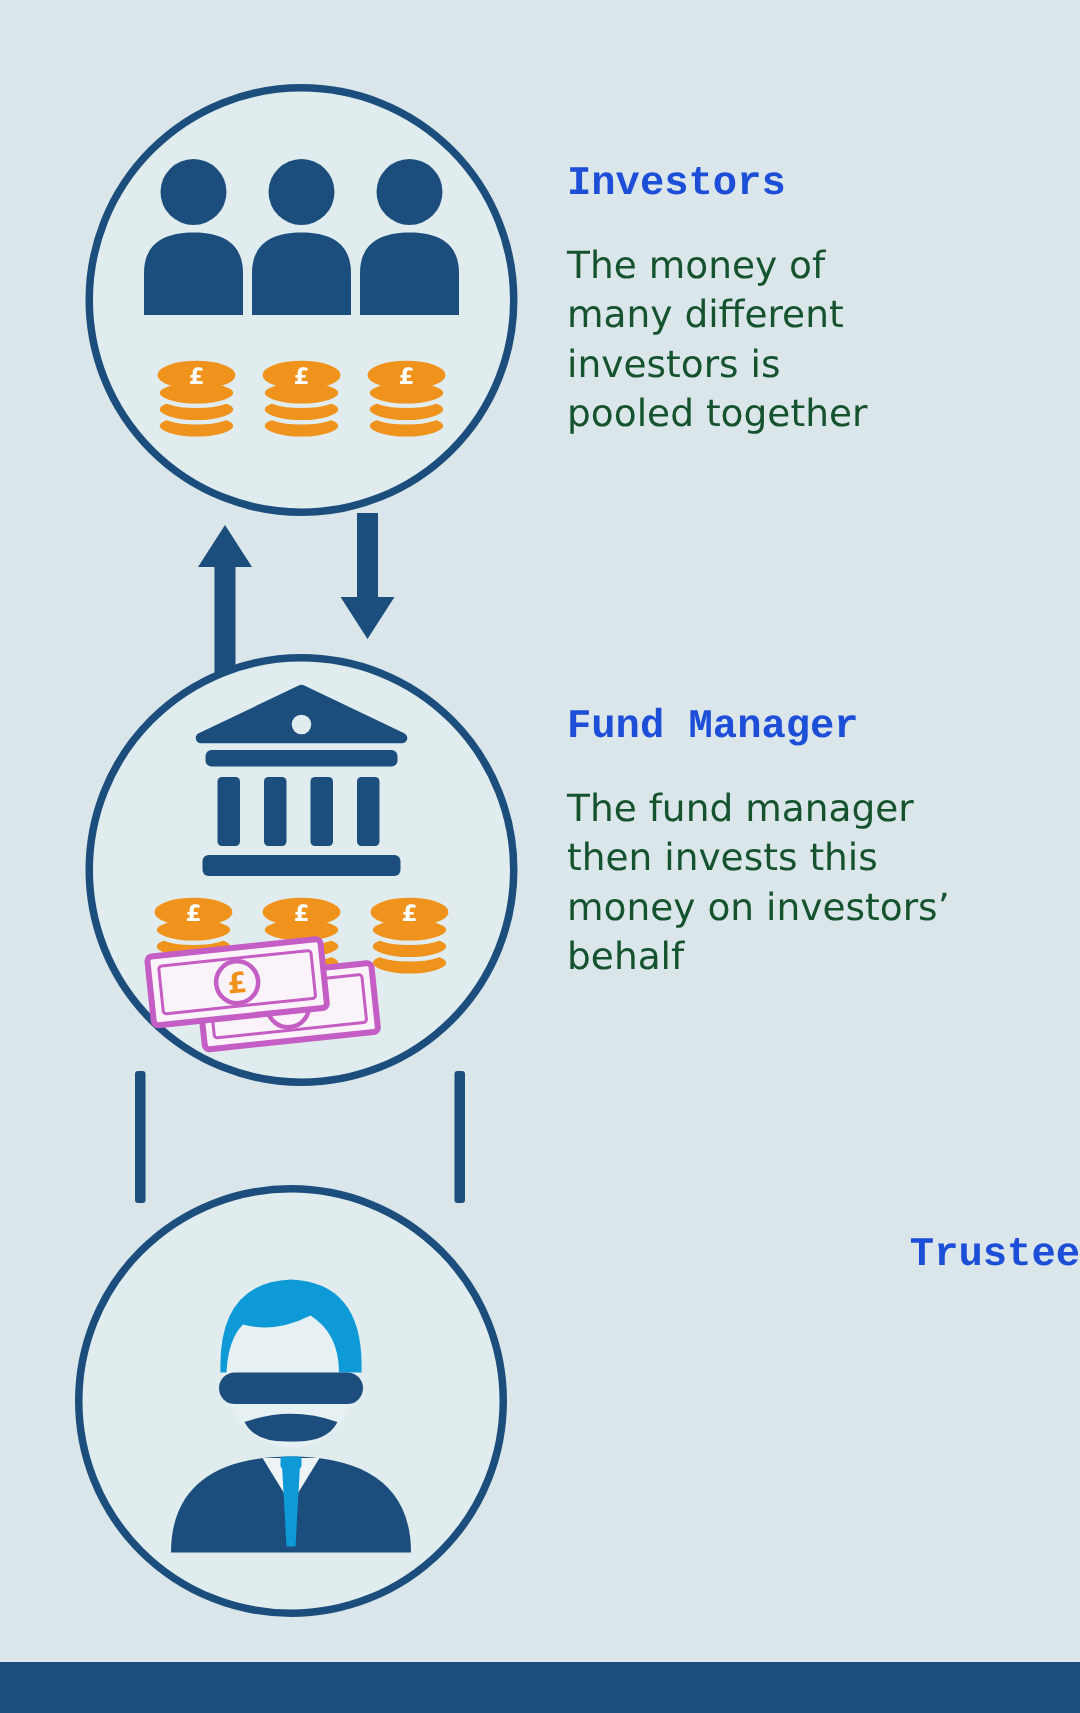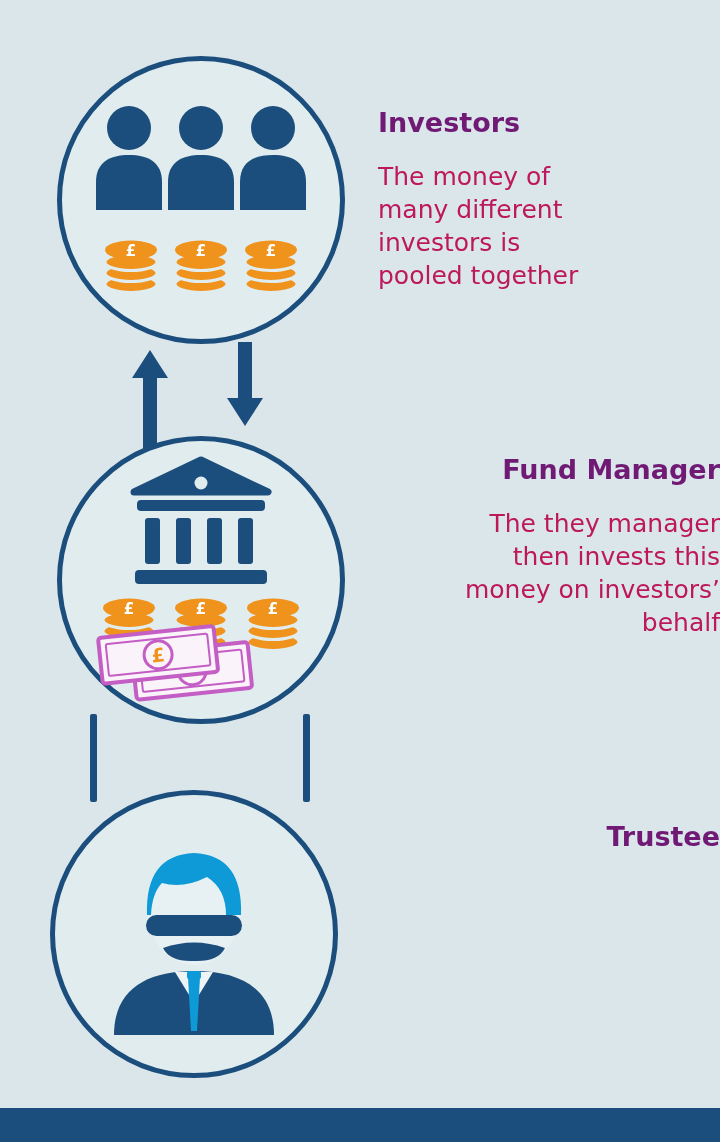--- a/index.html
+++ b/index.html
@@ -21,33 +21,34 @@
     align-items: center;
     justify-content: center;
   }
   .circle svg { overflow: visible; }
   #circle-investors   { left: 57px; top: 56px; }
   #circle-fundmanager { left: 57px; top: 436px; }
   #circle-trustee     { left: 50px; top: 790px; }
 
   .text-block { position: absolute; left: 378px; width: 342px; }
   #text-investors   { top: 106px; }
-  #text-fundmanager { top: 453px; text-align: right; }
+  #text-fundmanager { top: 468px; }
   #text-trustee     { top: 820px; text-align: right; }
   .title {
     font-size: 27px;
     font-weight: 700;
-    color: #701a75;
+    color: #1d4ed8;
     line-height: 34px;
     margin-bottom: 3px;
+    font-family: Liberation Mono, monospace;
   }
   .desc {
     font-size: 25px;
     line-height: 33px;
-    color: #be185d;
+    color: #14532d;
     white-space: pre-line;
     margin-top: 20px;
   }
 
   .arrow { position: absolute; }
   #arrow-up   { left: 132px; top: 350px; }
   #arrow-down { left: 227px; top: 342px; }
 
   .vline {
     position: absolute;
@@ -180,21 +181,21 @@
           <rect x="7" y="7" width="102" height="32" rx="2" fill="none" stroke="#c45ec4" stroke-width="2"></rect>
           <circle cx="58" cy="23" r="14" fill="#faf4fa" stroke="#c45ec4" stroke-width="3"></circle>
           <text x="58" y="30" text-anchor="middle" font-size="19" font-weight="bold" fill="#f0931d">£</text>
         </g>
       </g>
     </svg>
   </div>
 
   <div class="text-block" id="text-fundmanager">
     <div class="title">Fund Manager</div>
-    <div class="desc">The they manager
+    <div class="desc">The fund manager
 then invests this
 money on investors’
 behalf</div>
   </div>
 
   <div class="vline" id="vline-left"></div>
   <div class="vline" id="vline-right"></div>
 
   <div class="circle" id="circle-trustee">
     <svg width="190" height="206" viewBox="0 0 190 206">

